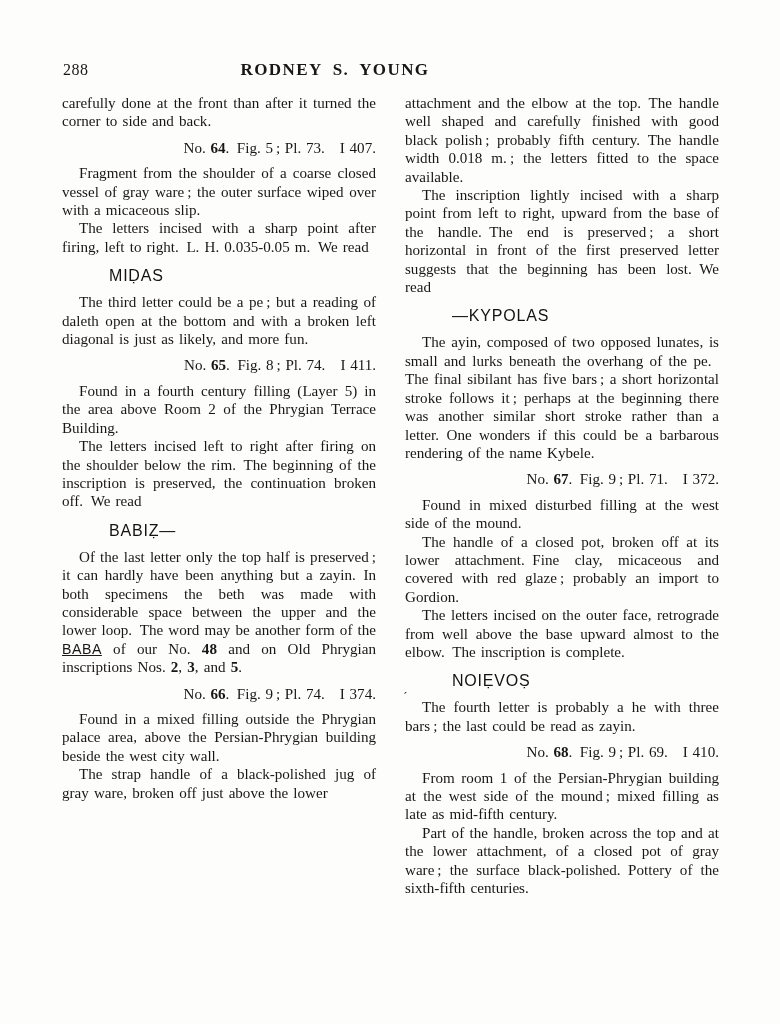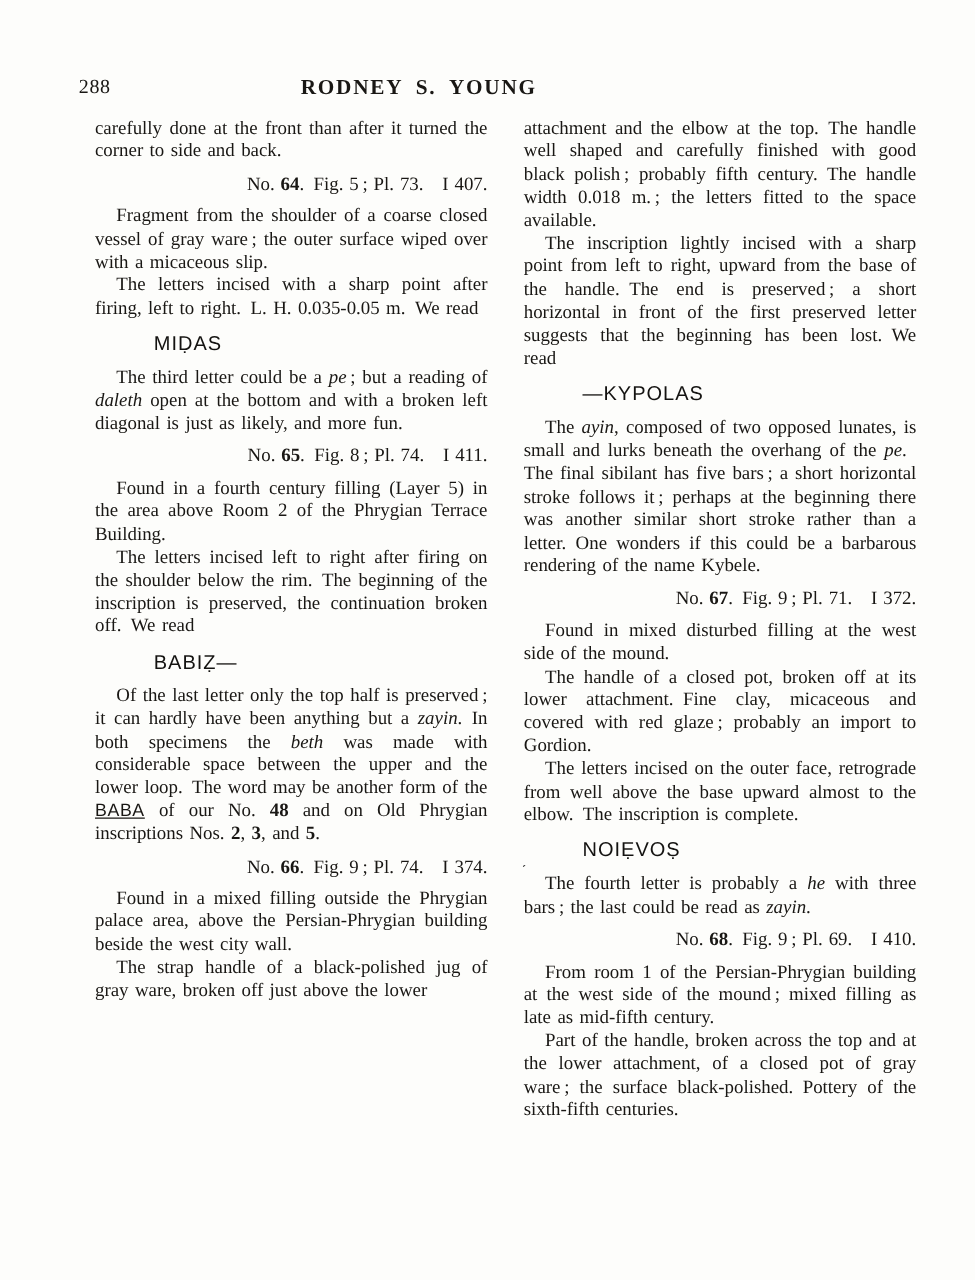--- a/index.html
+++ b/index.html
@@ -13,21 +13,21 @@
   .page { position: relative; width: 668px; height: 1024px; }
 
   .page-header { position: absolute; top: 60px; left: 62px; right: 60px; height: 22px; }
   .page-number { position: absolute; left: 1px; top: 1px; font-size: 16px; letter-spacing: .5px; }
   .running-title {
     text-align: center; font-size: 17px; letter-spacing: 1.4px; word-spacing: 5px;
     font-weight: 700;
   }
 
   .columns {
-    position: absolute; top: 94px; left: 76px; right: 60px;
+    position: absolute; top: 94px; left: 62px; right: 60px;
     display: flex; gap: 29px;
   }
   .col { width: 314px; flex: 0 0 314px; }
 
   .para {
     margin: 0;
     font-size: 15.1px; line-height: 18.4px;
     text-align: justify;
     text-indent: 17px;
     word-spacing: .09em;
@@ -47,21 +47,21 @@
     font-family: "Liberation Sans", sans-serif;
     font-size: 16px; line-height: 19px;
     letter-spacing: .8px;
     color: #141311;
   }
   .stray {
     position: absolute; left: -49px; top: 7px;
     font-size: 12px; letter-spacing: 0; color: #3a3a3a;
   }
 
-  .it { font-style: italic; }
+  .it { }
   .bd { font-weight: bold; }
   .sans { font-family: "Liberation Sans", sans-serif; font-size: 14.2px; letter-spacing: .5px; text-decoration: underline; }
 </style>
 </head>
 <body>
 
 <div class="page">
   <div class="page-header">
     <span class="page-number">288</span>
     <div class="running-title">RODNEY S. YOUNG</div>

